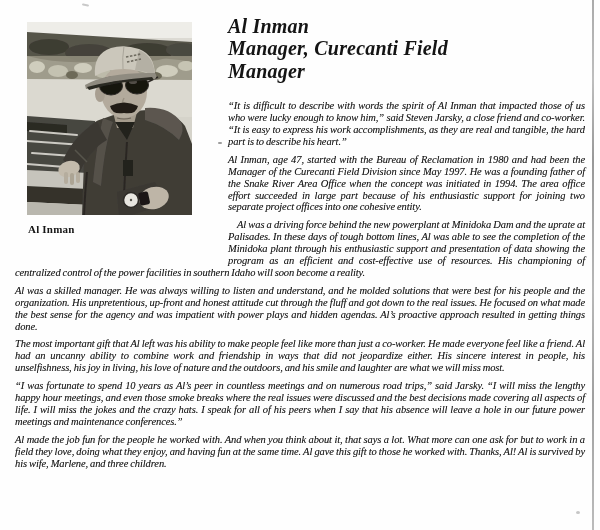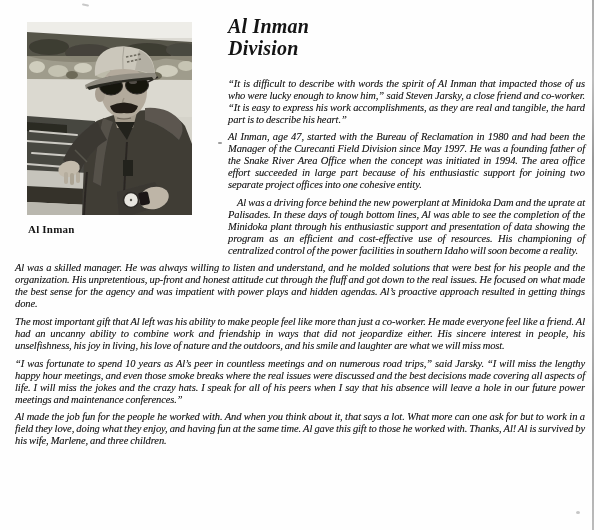--- a/index.html
+++ b/index.html
@@ -147,21 +147,22 @@
           <rect x="112" y="170" width="10" height="13" rx="2" fill="#1b1918" transform="rotate(-12 117 176)"></rect>
           <circle cx="104" cy="178" r="7.5" fill="#e8e6e0" stroke="#2d2b27" stroke-width="1.5"></circle>
           <circle cx="104" cy="178" r="1.2" fill="#55524c"></circle>
         </g>
       </svg>
       <figcaption>Al Inman</figcaption>
     </figure>
 
     <h1 class="title">
       <span>Al Inman</span>
-      <span>Division</span>
+      <span>Manager, Curecanti Field</span>
+      <span>Manager</span>
     </h1>
 
     <p class="body-p">“It is difficult to describe with words the spirit of Al Inman that impacted those of us who were lucky enough to know him,” said Steven Jarsky, a close friend and co-worker.  “It is easy to express his work accomplishments, as they are real and tangible, the hard part is to describe his heart.”</p>
     <p class="body-p">Al Inman, age 47, started with the Bureau of Reclamation in 1980 and had been the Manager of the Curecanti Field Division since May 1997. He was a founding father of the Snake River Area Office when the concept was initiated in 1994.  The area office effort succeeded in large part because of his enthusiastic support for joining two separate project offices into one cohesive entity.</p>
     <p class="body-p indent">Al was a driving force behind the new powerplant at Minidoka Dam and the uprate at Palisades.  In these days of tough bottom lines, Al was able to see the completion of the Minidoka plant through his enthusiastic support and presentation of data showing the program as an efficient and cost-effective use of resources.  His championing of centralized control of the power facilities in southern Idaho will soon become a reality.</p>
     <p class="body-p">Al was a skilled manager.  He was always willing to listen and understand, and he molded solutions that were best for his people and the organization.  His unpretentious, up-front and honest attitude cut through the fluff and got down to the real issues.  He focused on what made the best sense for the agency and was impatient with power plays and hidden agendas.  Al’s proactive approach resulted in getting things done.</p>
     <p class="body-p">The most important gift that Al left was his ability to make people feel like more than just a co-worker.  He made everyone feel like a friend.  Al had an uncanny ability to combine work and friendship in ways that did not jeopardize either.  His sincere interest in people, his unselfishness, his joy in living, his love of nature and the outdoors, and his smile and laughter are what we will miss most.</p>
     <p class="body-p">“I was fortunate to spend 10 years as Al’s peer in countless meetings and on numerous road trips,” said Jarsky.  “I will miss the lengthy happy hour meetings, and even those smoke breaks where the real issues were discussed and the best decisions made covering all aspects of life.  I will miss the jokes and the crazy hats.  I speak for all of his peers when I say that his absence will leave a hole in our future power meetings and maintenance conferences.”</p>
     <p class="body-p">Al made the job fun for the people he worked with.  And when you think about it, that says a lot. What more can one ask for but to work in a field they love, doing what they enjoy, and having fun at the same time.  Al gave this gift to those he worked with.  Thanks, Al!  Al is survived by his wife, Marlene, and three children.</p>
 

